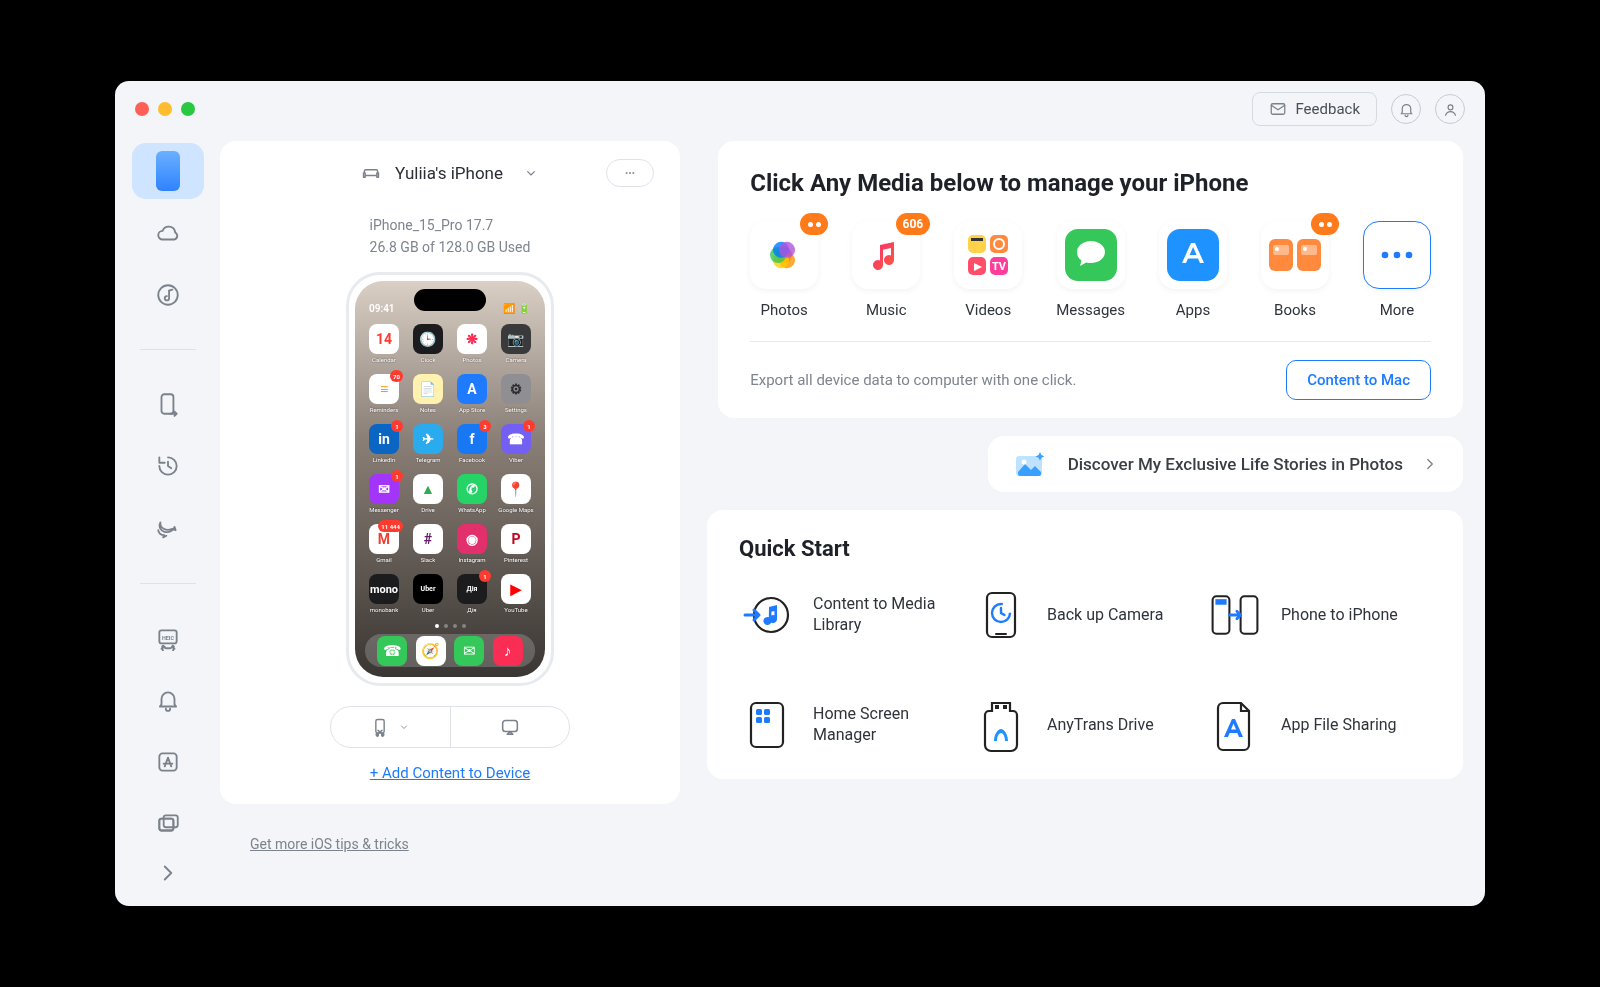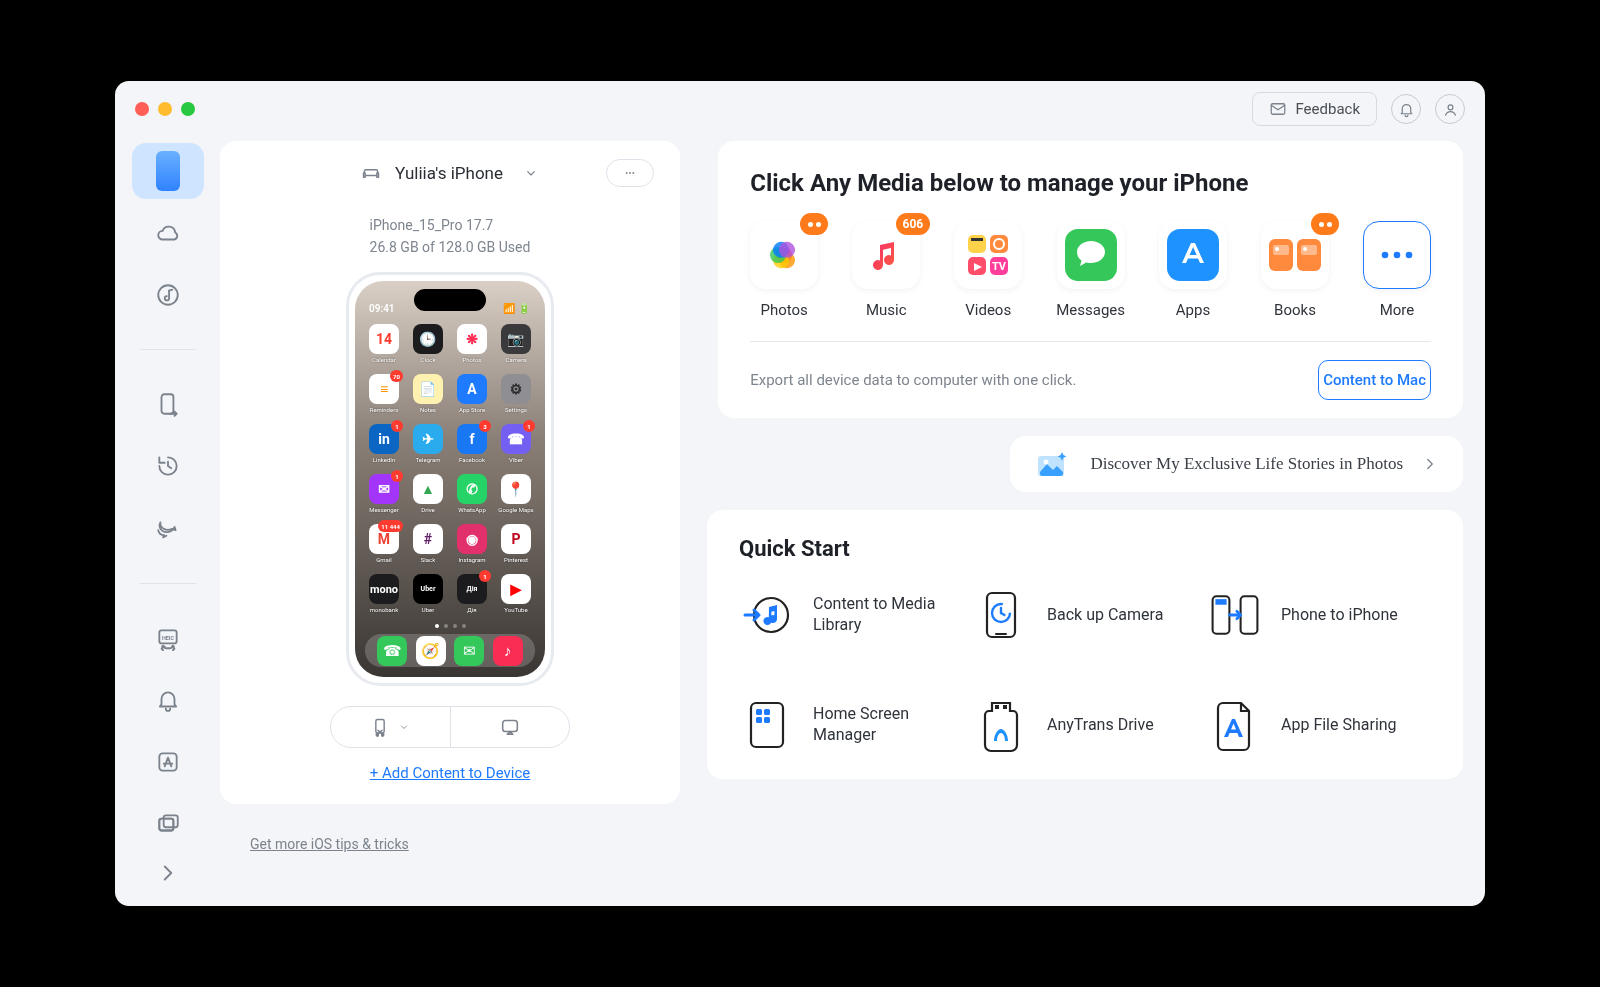--- a/index.html
+++ b/index.html
@@ -36,21 +36,21 @@
 .side-item svg{width:26px;height:26px;}
 .side-item.active .phone-ico{width:24px;height:40px;border-radius:6px;background:linear-gradient(#6bb0ff,#2f82ff);}
 .side-footer{margin-top:auto;margin-bottom:18px;display:flex;align-items:center;justify-content:center;}
 
 .cols{flex:1;display:flex;gap:24px;padding:4px 22px 10px 0;min-height:0;}
 .panel{background:var(--panel);border-radius:16px;}
 .left-panel{width:460px;display:flex;flex-direction:column;align-items:center;padding:22px 20px 22px;}
 .right-area{flex:1;display:flex;flex-direction:column;gap:18px;min-width:0;align-items:flex-end;}
 .main-panel{padding:28px 32px 18px;}
 .promo{padding:0 24px;height:56px;display:flex;align-items:center;gap:18px;}
-.promo .spacer{flex:1;text-align:center;font-size:17px;color:#3a3f46;font-weight:500;font-family:Liberation Serif, serif;}
+.promo .spacer{flex:1;text-align:center;font-size:17px;color:#3a3f46;font-weight:500;}
 .quick-panel{padding:26px 32px 26px;}
 
 .dev-row{display:flex;align-items:center;gap:14px;width:100%;justify-content:center;position:relative;}
 .dev-name{font-size:17px;color:#2a2e34;}
 .chev{color:#6a717a;margin-left:6px;}
 .more-btn{position:absolute;right:6px;width:48px;height:28px;border:1px solid #dfe3e9;border-radius:18px;display:flex;align-items:center;justify-content:center;color:#8a9099;}
 .dev-info{margin-top:32px;color:var(--txt-soft);font-size:14px;text-align:left;line-height:1.55;}
 
 .phone-frame{margin-top:14px;width:208px;height:414px;border-radius:34px;border:3px solid #e7eaef;background:#fff;padding:6px;position:relative;}
 .phone-screen{width:100%;height:100%;border-radius:28px;background:linear-gradient(180deg,#d9cfc5 0%, #8a7f76 40%, #3a3633 100%);overflow:hidden;display:flex;flex-direction:column;}
@@ -77,21 +77,21 @@
 .media-row{display:flex;gap:34px;}
 .media{display:flex;flex-direction:column;align-items:center;gap:12px;cursor:pointer;}
 .media .micon{width:68px;height:68px;border-radius:16px;display:flex;align-items:center;justify-content:center;position:relative;box-shadow:0 2px 6px #0000000d;}
 .media .micon.white{background:#fff;}
 .media .micon.more{background:#fff;border:1.5px solid var(--blue);}
 .media .mbadge{position:absolute;top:-8px;right:-10px;height:22px;min-width:28px;padding:0 7px;border-radius:12px;background:var(--orange);color:#fff;font-size:12px;font-weight:700;display:flex;align-items:center;justify-content:center;}
 .media .mlabel{font-size:15px;color:#2f343b;}
 .sep{height:1px;background:var(--line);margin:22px 0 18px;}
 .export-row{display:flex;align-items:center;justify-content:space-between;}
 .export-row .txt{color:var(--txt-soft);font-size:15px;}
-.c2m{border:1.5px solid var(--blue);color:var(--blue);background:#fff;border-radius:10px;padding:10px 4px;font-size:15px;font-weight:500;cursor:pointer;}
+.c2m{border:1.5px solid var(--blue);color:var(--blue);background:#fff;border-radius:10px;padding:10px 20px;font-size:15px;font-weight:500;cursor:pointer;}
 
 .h2{font-size:22px;font-weight:700;color:#1e2228;margin:0 0 26px;}
 .qgrid{display:grid;grid-template-columns:repeat(3,1fr);row-gap:54px;column-gap:10px;}
 .qitem{display:flex;align-items:center;gap:18px;cursor:pointer;}
 .qicon{width:56px;height:56px;display:flex;align-items:center;justify-content:center;}
 .qlabel{font-size:16px;color:#2f343b;max-width:150px;line-height:1.3;}
 
 .footer-link{padding:2px 0 14px 30px;}
 .footer-link a{color:#7d838c;font-size:14px;text-decoration:underline;}
 

